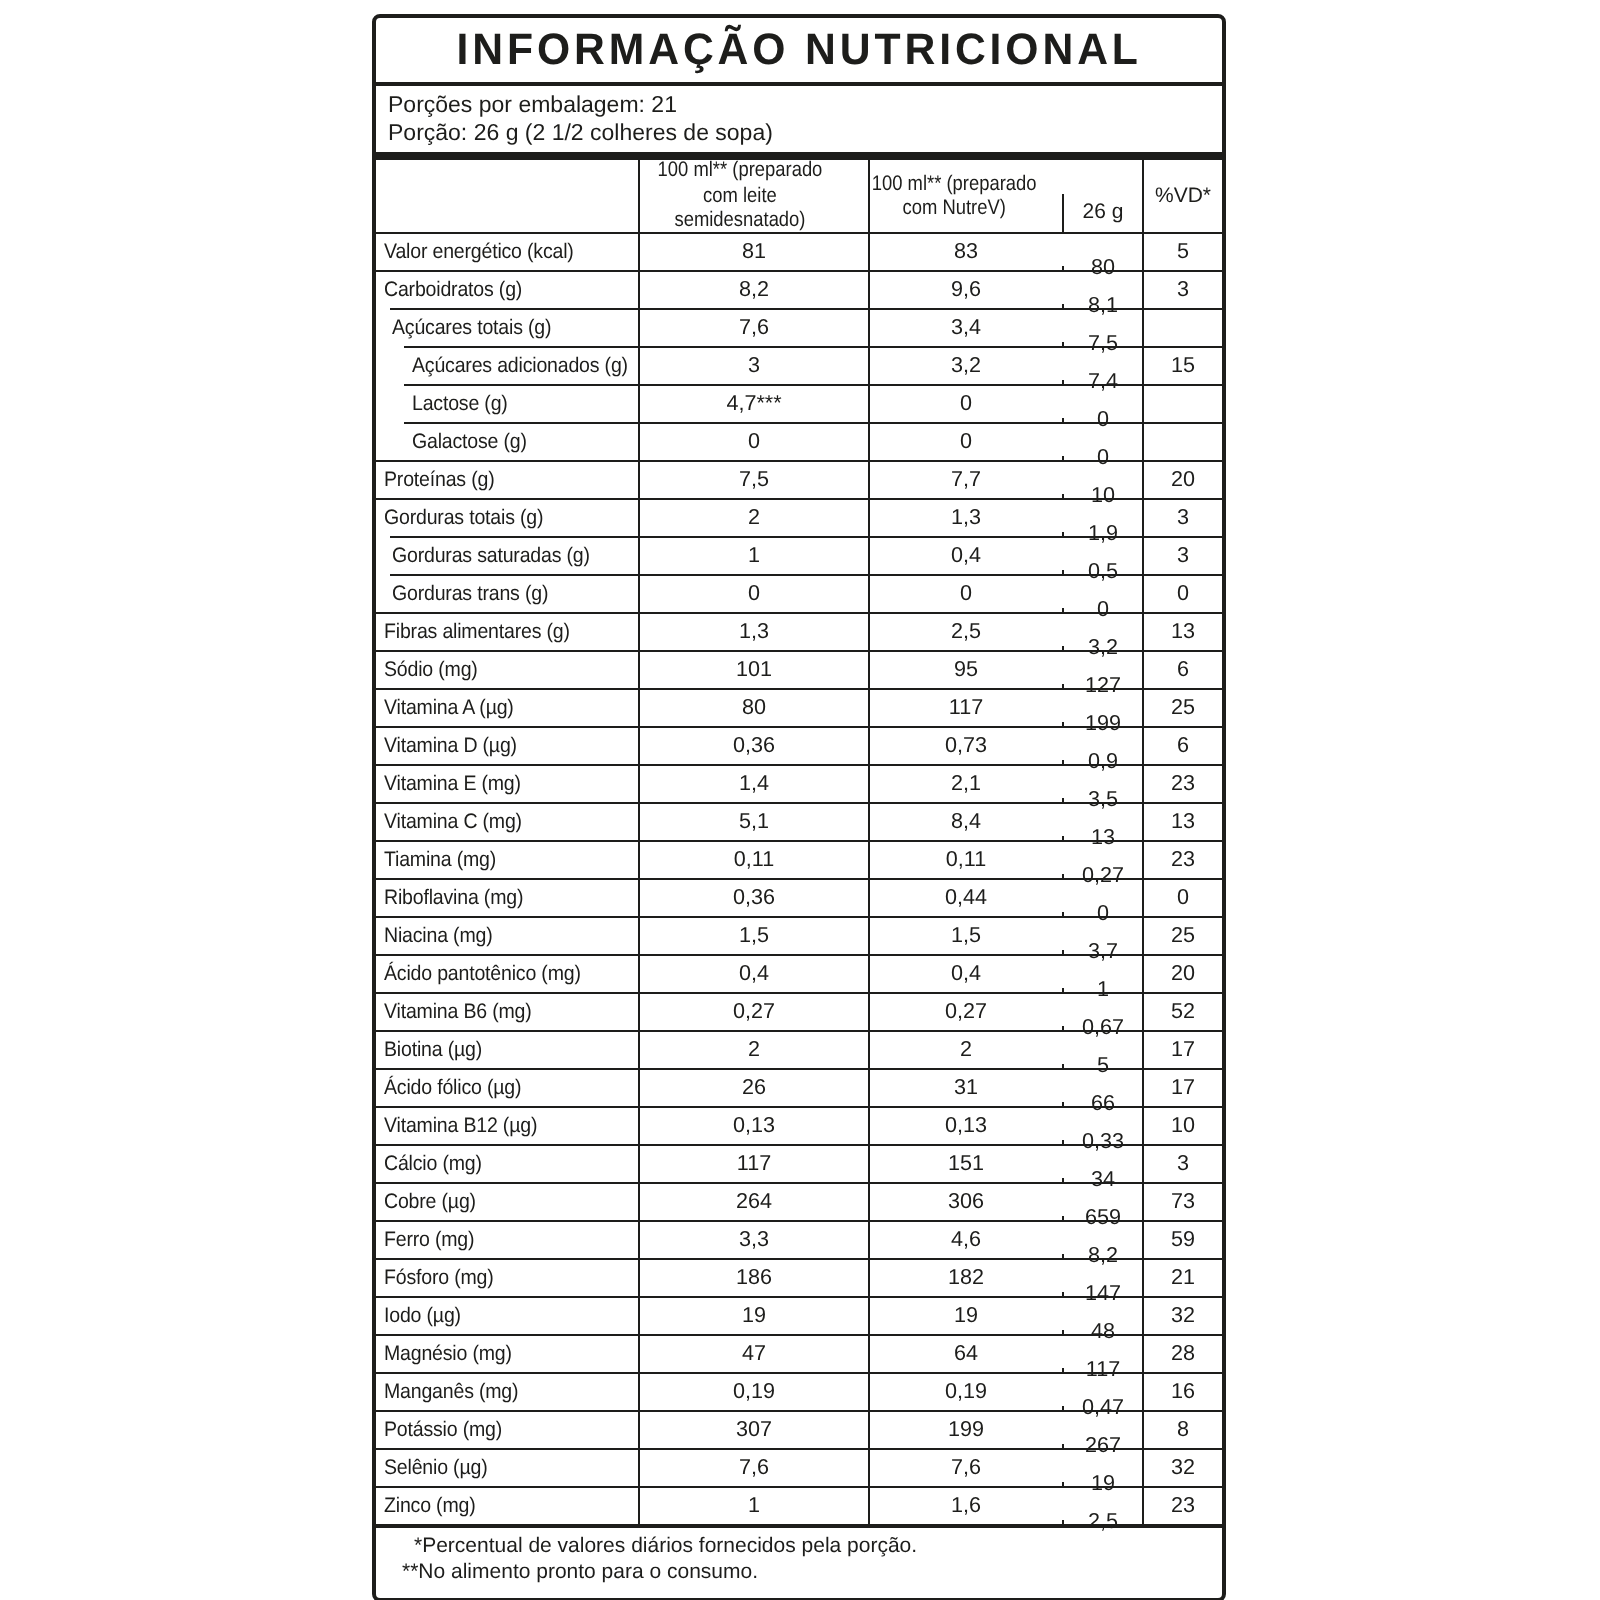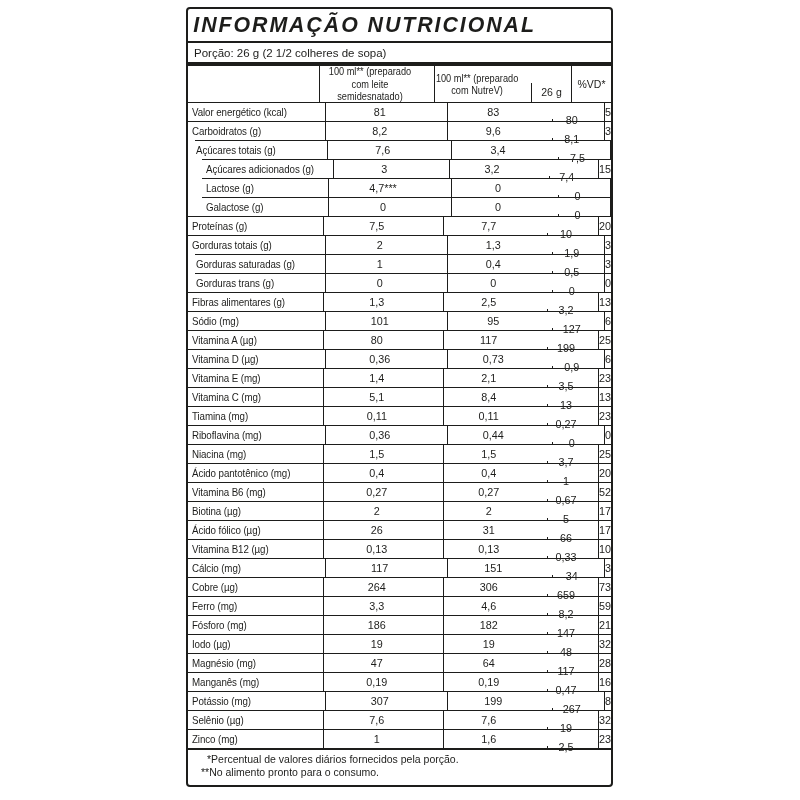--- a/index.html
+++ b/index.html
@@ -16,22 +16,22 @@
     top: 7px;
     width: 427px;
     border: 2px solid #1d1d1b;
     border-radius: 4px;
     background: #fff;
   }
   .title-band {
     height: 34px;
     display: flex;
     align-items: center;
+    justify-content: center;
     border-bottom: 2px solid #1d1d1b;
-    font-style: italic;
   }
   .title-band h1 {
     font-size: 22px;
     font-weight: bold;
     letter-spacing: 2px;
     white-space: nowrap;
     transform: scaleX(0.97);
   }
   .portion-block {
     padding: 3px 6px 2px 6px;
@@ -42,21 +42,21 @@
     height: 4px;
     background: #1d1d1b;
   }
   
   .trow, .hrow {
     display: flex;
     position: relative;
     align-items: stretch;
   }
   .hrow { height: 36px; }
-  .trow { height: 19px; gap: 14px; }
+  .trow { height: 19px; }
   .cell {
     display: flex;
     align-items: center;
   }
   .labelcell {
     width: 131px;
     padding-left: 4px;
     font-size: 10.5px;
     overflow: visible;
     white-space: nowrap;
@@ -114,20 +114,21 @@
 </head>
 <body>
 
 <div class="nutri-panel">
 
   <div class="title-band">
     <h1>INFORMAÇÃO NUTRICIONAL</h1>
   </div>
 
   <div class="portion-block">
+    <div>Porções por embalagem: 21</div>
     <div>Porção: 26 g (2 1/2 colheres de sopa)</div>
   </div>
 
   <div class="thick-rule"></div>
 
   <div class="hrow">
     <div class="cell labelcell hcell"></div>
     <div class="cell vcell c1 hcell">
       <span class="hwrap">100 ml** (preparado com leite semidesnatado)</span>
     </div>

